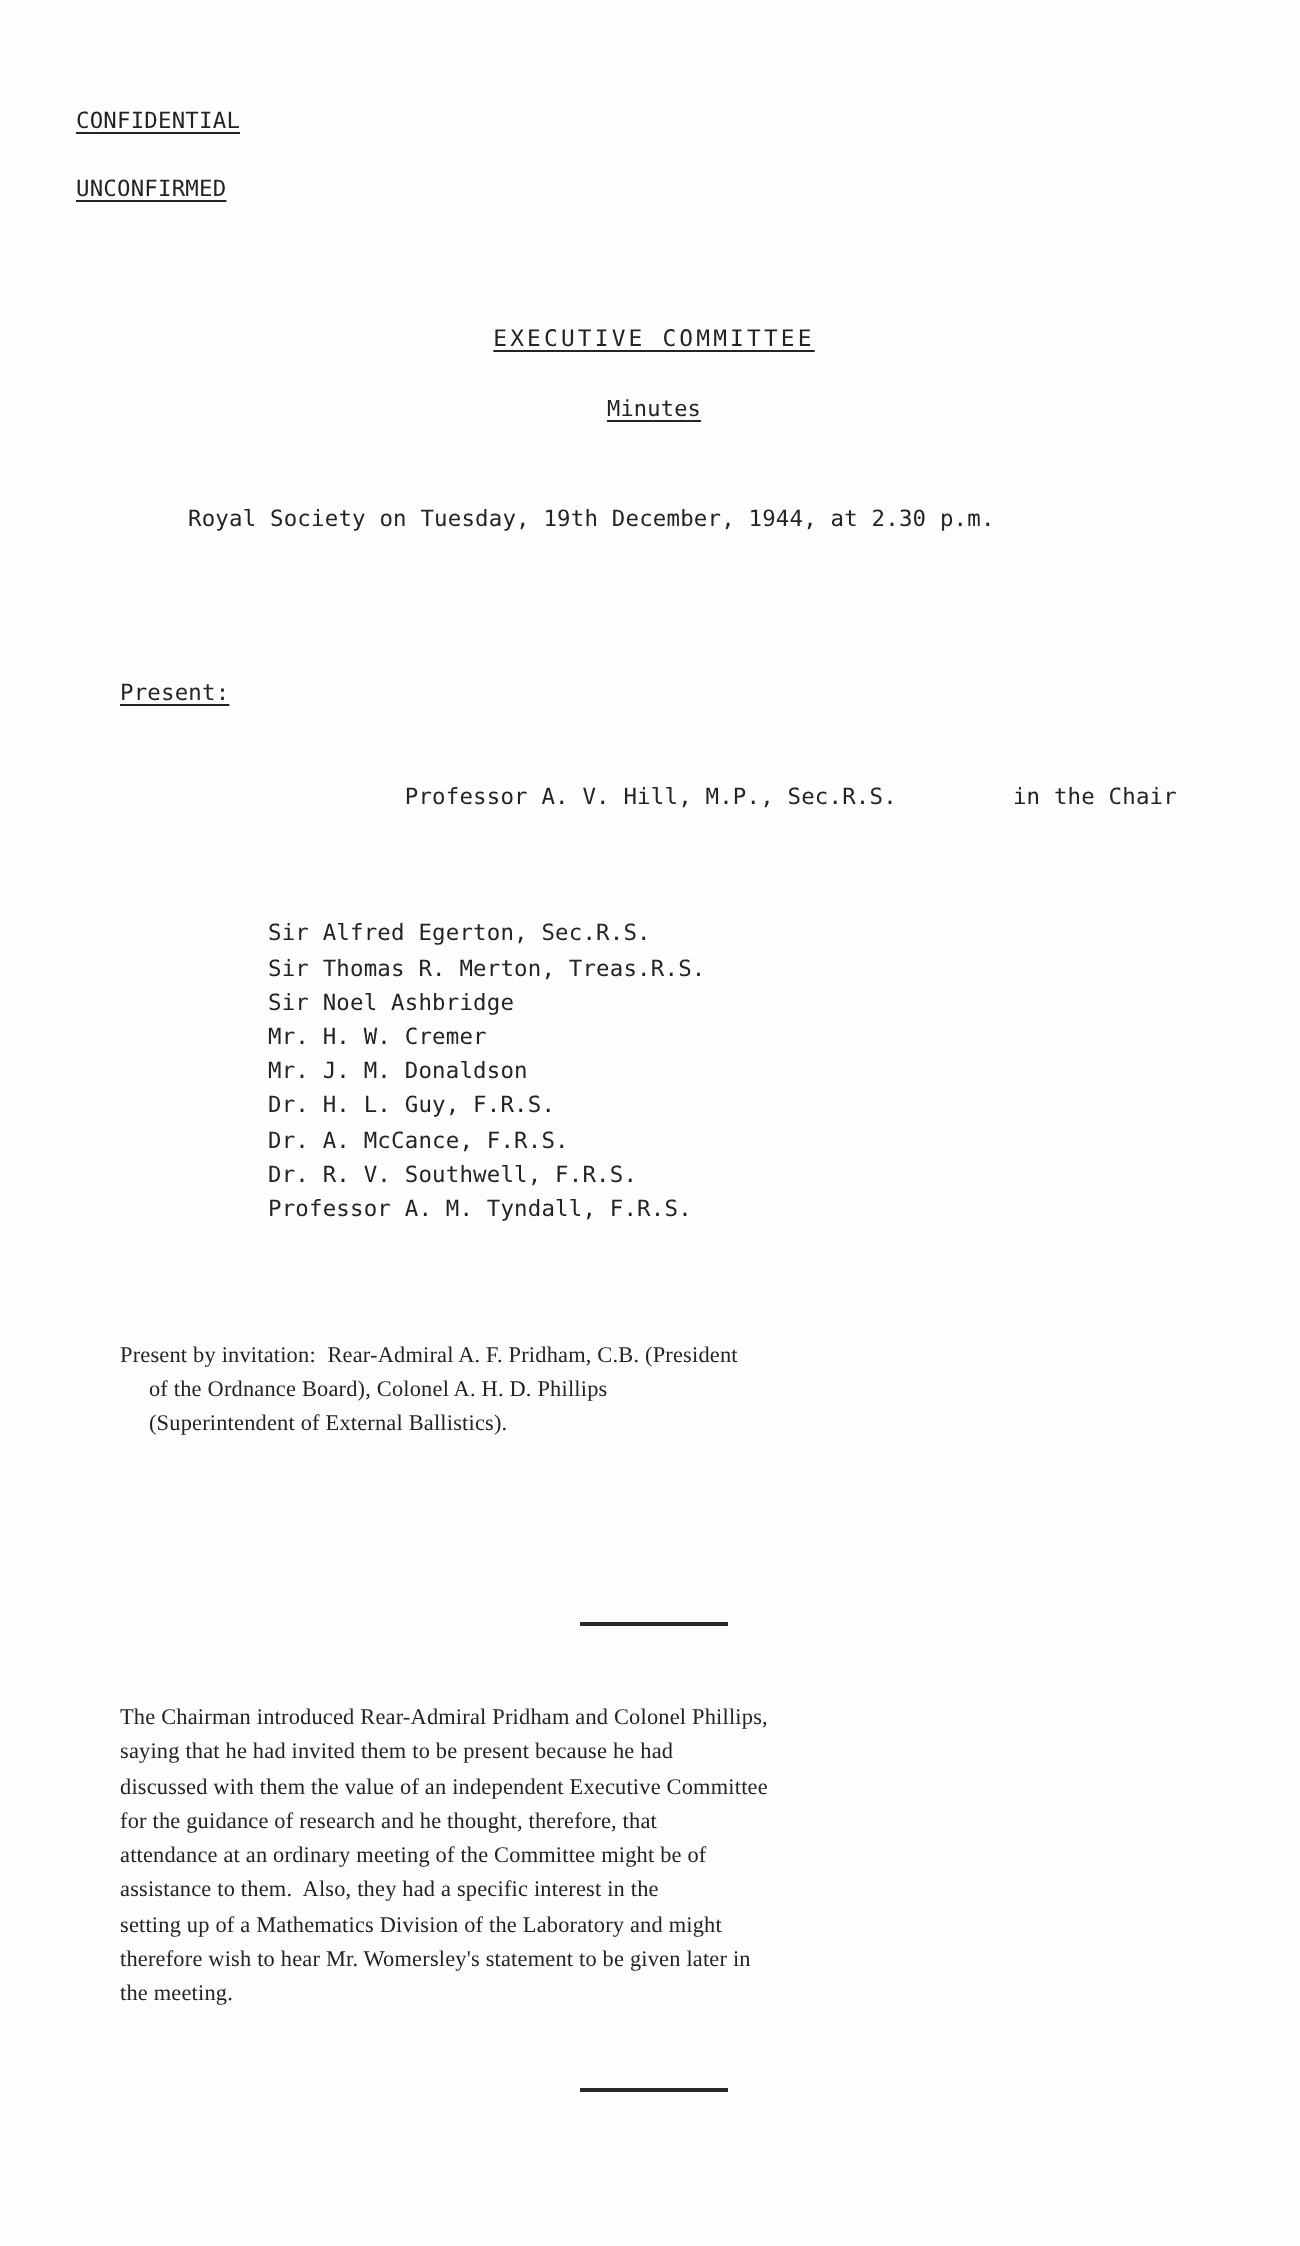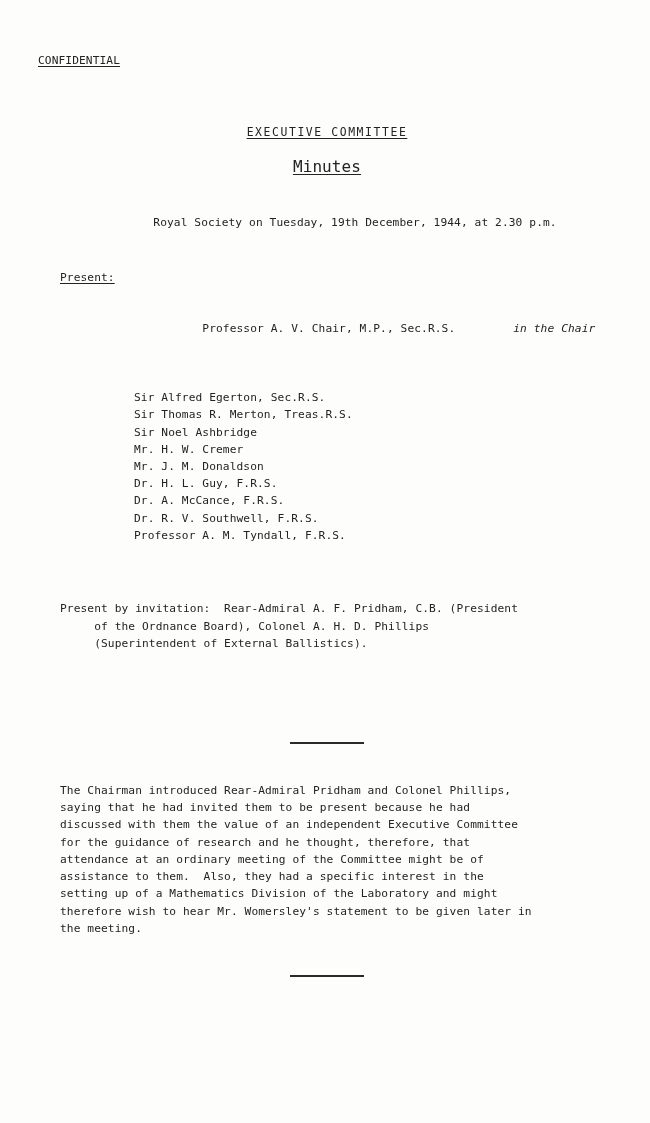--- a/index.html
+++ b/index.html
@@ -41,49 +41,50 @@
     font-size: 11.2px;
   }
   .row-gap-1 { height: 17px; }
   .row-gap-2 { height: 22px; }
   .row-gap-3 { height: 30px; }
   .row-gap-4 { height: 38px; }
   .center { text-align: center; }
   .title {
     letter-spacing: 1.6px;
     font-size: 11.4px;
+    margin-top: 20px;
   }
   .subtitle {
-    font-size: 16px;
+    font-size: 11px;
   }
   .para {
     margin: 0;
     white-space: pre-wrap;
   }
-  .indent-1 { padding-left: 22px; }
+  .indent-1 { padding-left: 22px; font-family: Liberation Serif, serif; }
   .meeting-line1 { padding-left: 22px; }
-  .meeting-line2 { padding-left: 56px; text-align: center; }
+  .meeting-line2 { padding-left: 56px; }
   .present-block {
     display: flex;
     align-items: flex-start;
+    margin-top: 32px;
   }
   .present-label {
     width: 96px;
     flex: 0 0 96px;
     padding-left: 22px;
     box-sizing: border-box;
   }
   .present-names {
     flex: 1 1 auto;
     white-space: pre-wrap;
   }
   .chair-note {
     display: inline-block;
     padding-left: 58px;
-    font-style: italic;
   }
   .invite {
     white-space: pre-wrap;
   }
   .divider-wrap {
     text-align: center;
     height: 18px;
   }
   .divider {
     display: inline-block;
@@ -94,38 +95,39 @@
   }
 </style>
 </head>
 <body>
 
 <div class="page">
   <div class="sheet">
 
     <div class="classification u">CONFIDENTIAL</div>
     <div class="row-gap-1"></div>
+    <div class="classification u">UNCONFIRMED</div>
 
     <div class="row-gap-4"></div>
 
     <div class="center title u">EXECUTIVE  COMMITTEE</div>
     <div class="row-gap-1"></div>
     <div class="center subtitle u">Minutes</div>
 
     <div class="row-gap-4"></div>
 
     <div class="para meeting-line2">Royal Society on Tuesday, 19th December, 1944, at 2.30 p.m.</div>
 
     <div class="row-gap-4"></div>
 
     <div class="present-block">
       <div class="present-label u">Present:</div>
       <div class="present-names">
         <div>
-          <span>Professor A. V. Chair, M.P., Sec.R.S.</span><span class="chair-note">in the Chair</span>
+          <span>Professor A. V. Hill, M.P., Sec.R.S.</span><span class="chair-note">in the Chair</span>
         </div>
         <div>Sir Alfred Egerton, Sec.R.S.
 Sir Thomas R. Merton, Treas.R.S.
 Sir Noel Ashbridge
 Mr. H. W. Cremer
 Mr. J. M. Donaldson
 Dr. H. L. Guy, F.R.S.
 Dr. A. McCance, F.R.S.
 Dr. R. V. Southwell, F.R.S.
 Professor A. M. Tyndall, F.R.S.</div>

